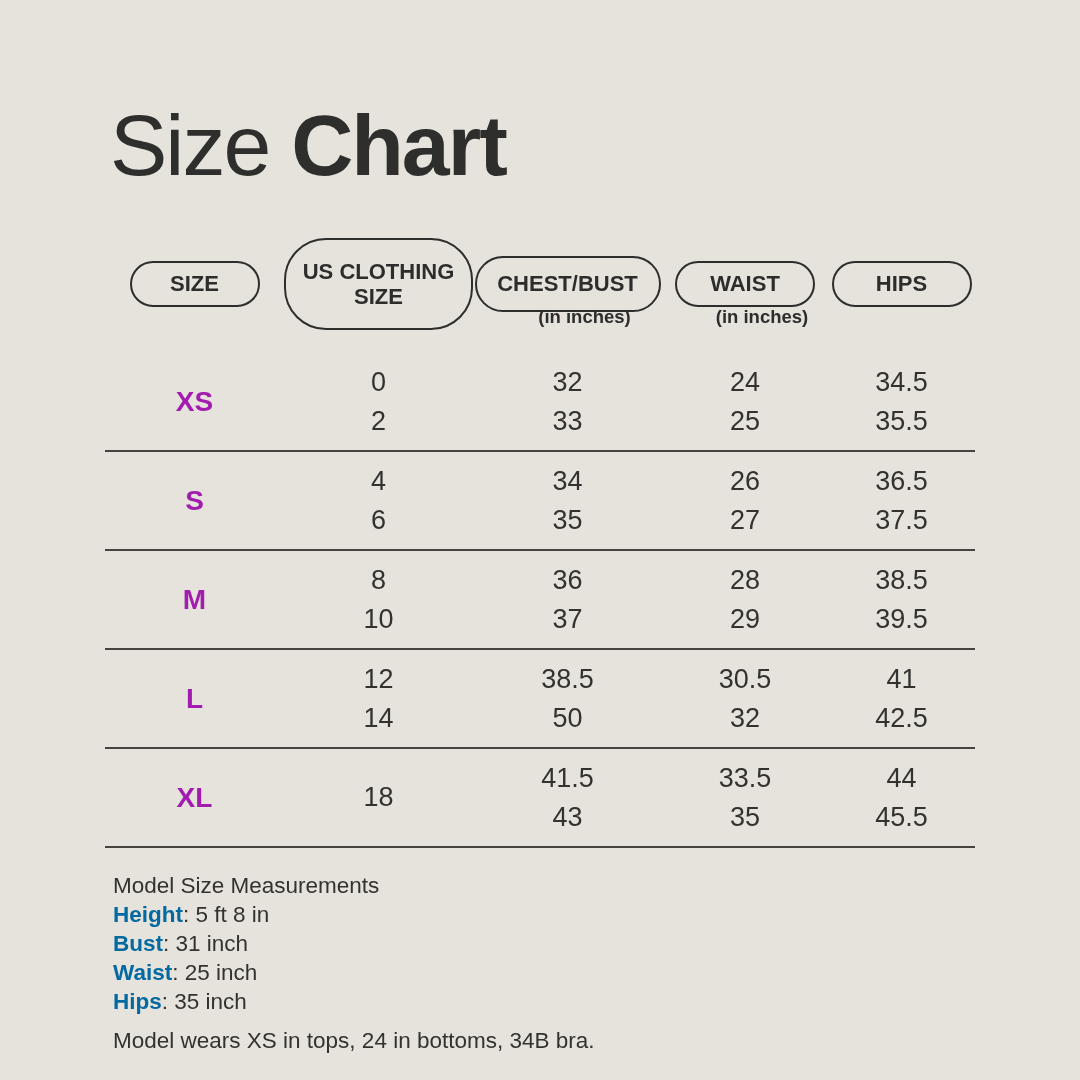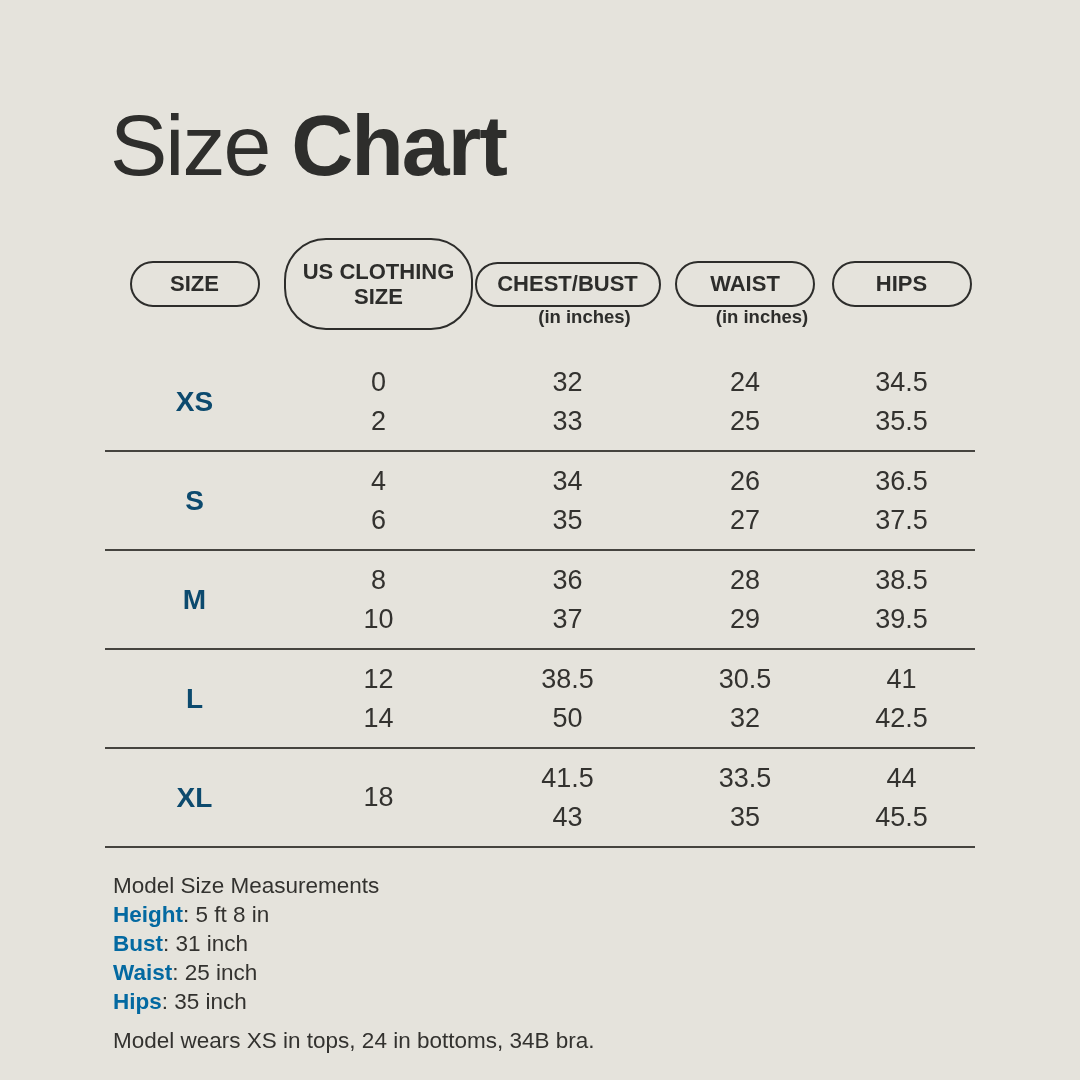--- a/index.html
+++ b/index.html
@@ -27,32 +27,32 @@
   .header-row { align-items:center; height:82px; }
   .header-cell { position:relative; display:flex; align-items:center; justify-content:center; height:100%; }
   .pill {
     border:2.5px solid #2d2d2b; border-radius:42px;
     display:flex; align-items:center; justify-content:center;
     font-weight:700; font-size:22px; text-align:center;
     color:#2d2d2b; line-height:1.15; padding:0 6px;
   }
   .pill-size  { width:130px; height:46px; }
   .pill-us    { width:196px; height:92px; }
-  .pill-chest { width:186px; height:45px; }
+  .pill-chest { width:186px; height:56px; }
   .pill-waist { width:140px; height:46px; }
   .pill-hips  { width:140px; height:46px; }
   .sublabel {
     position:absolute; top:68px; left:17px; width:100%;
     text-align:center; font-weight:700; font-size:18.5px; color:#2d2d2b;
   }
 
   .rows { margin-top:33px; }
   .row { height:99px; border-bottom:2px solid #45443f; align-items:center; }
   .cell { text-align:center; font-size:27px; line-height:39px; color:#33322f; }
-  .cell-size { font-weight:700; font-size:28px; color:#0c4a6e; }
+  .cell-size { font-weight:700; font-size:28px; color:#a21caf; }
 
   .model-info {
     position:absolute; left:113px; top:871px;
     font-size:22.5px; line-height:29px; color:#33322f;
   }
   .model-info b { color:#0369a1;margin-top:29px; }
   .model-note { margin-top:10px; }
 </style>
 </head>
 <body>

